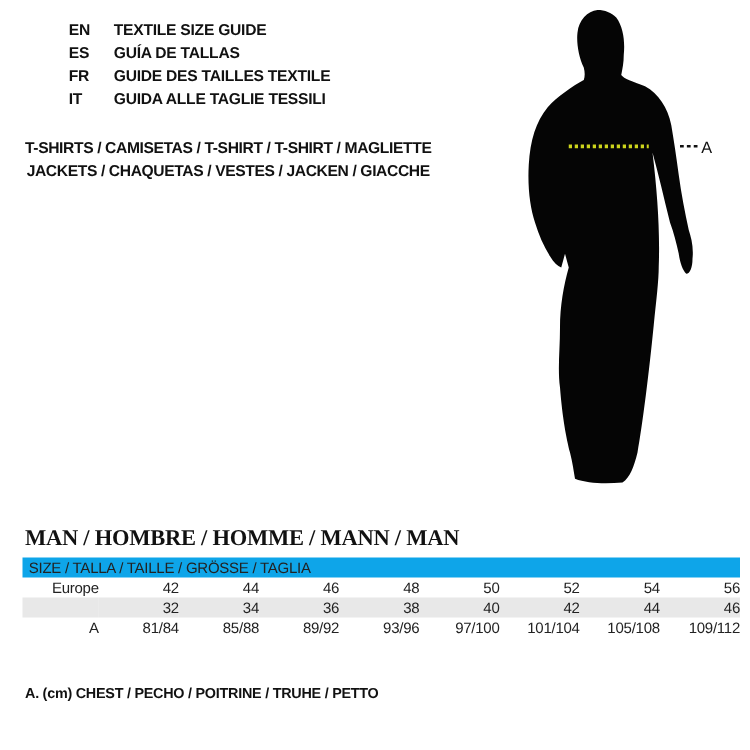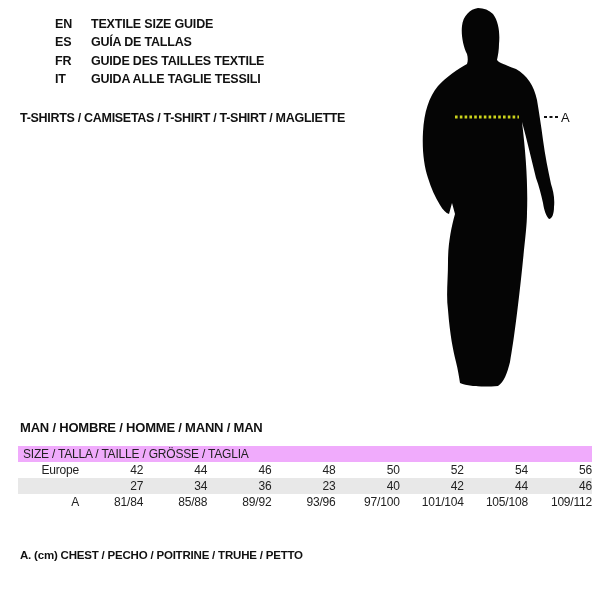--- a/index.html
+++ b/index.html
@@ -11,25 +11,25 @@
   .lang-block { position:absolute; left:22px; top:15px; }
   .lang-row { display:flex; line-height:18.4px; font-size:12.5px; font-weight:700; letter-spacing:-0.2px;margin-left:33px; }
   .lang-code { width:36px; }
   
   .categories { position:absolute; left:20px; top:109px; font-size:12.5px; font-weight:700; line-height:19px; letter-spacing:-0.3px;text-align:center; }
   
   .figure-wrap { position:absolute; left:400px; top:0; width:200px; height:410px; }
   .figure-wrap svg { display:block; }
   .measure-a-text { font-family:"Liberation Sans", sans-serif; font-size:13px; fill:#111; }
   
-  .section-title { position:absolute; left:20px; top:420px; font-size:13px; font-weight:700; letter-spacing:-0.2px; }
+  .section-title { position:absolute; left:20px; top:420px; font-size:18px; font-weight:700; letter-spacing:-0.2px;font-family:Liberation Serif, serif; }
   
   .size-table { position:absolute; left:18px; top:446px; width:574px; }
   .table-header {
-    height:16px; background:#f0abfc; font-size:12px; line-height:16px;
+    height:16px; background:#0ea5e9; font-size:12px; line-height:16px;
     padding-left:5px; color:#222; letter-spacing:-0.2px;
   }
   table.sizes { width:100%; border-collapse:collapse; table-layout:fixed; font-size:12px; color:#222; }
   table.sizes td { height:16px; padding:0; line-height:16px; text-align:right; letter-spacing:-0.2px; }
   table.sizes td.lbl { width:56px; text-align:right; padding-left:5px; }
   tr.stripe { background:#e8e8e8; }
   
   .footnote { position:absolute; left:20px; top:549px; font-size:11.5px; font-weight:700; letter-spacing:-0.2px; }
 </style>
 </head>
@@ -51,20 +51,21 @@
       <span class="lang-label">GUIDE DES TAILLES TEXTILE</span>
     </div>
     <div class="lang-row">
       <span class="lang-code">IT</span>
       <span class="lang-label">GUIDA ALLE TAGLIE TESSILI</span>
     </div>
   </div>
 
   <div class="categories">
     <div>T-SHIRTS / CAMISETAS / T-SHIRT / T-SHIRT / MAGLIETTE</div>
+    <div>JACKETS / CHAQUETAS / VESTES / JACKEN / GIACCHE</div>
   </div>
 
   <div class="figure-wrap">
     <svg width="200" height="410" viewBox="0 0 200 410" xmlns="http://www.w3.org/2000/svg">
       <path d="M78 8
                C70 9 63 16 62 26
                C61 34 63 46 67 54
                C68 58 68 61 67 64
                C58 69 46 77 38 86
                C29 97 24 112 23 132
@@ -112,24 +113,24 @@
         <td>44</td>
         <td>46</td>
         <td>48</td>
         <td>50</td>
         <td>52</td>
         <td>54</td>
         <td>56</td>
       </tr>
       <tr class="stripe">
         <td class="lbl"></td>
-        <td>27</td>
+        <td>32</td>
         <td>34</td>
         <td>36</td>
-        <td>23</td>
+        <td>38</td>
         <td>40</td>
         <td>42</td>
         <td>44</td>
         <td>46</td>
       </tr>
       <tr>
         <td class="lbl">A</td>
         <td>81/84</td>
         <td>85/88</td>
         <td>89/92</td>

